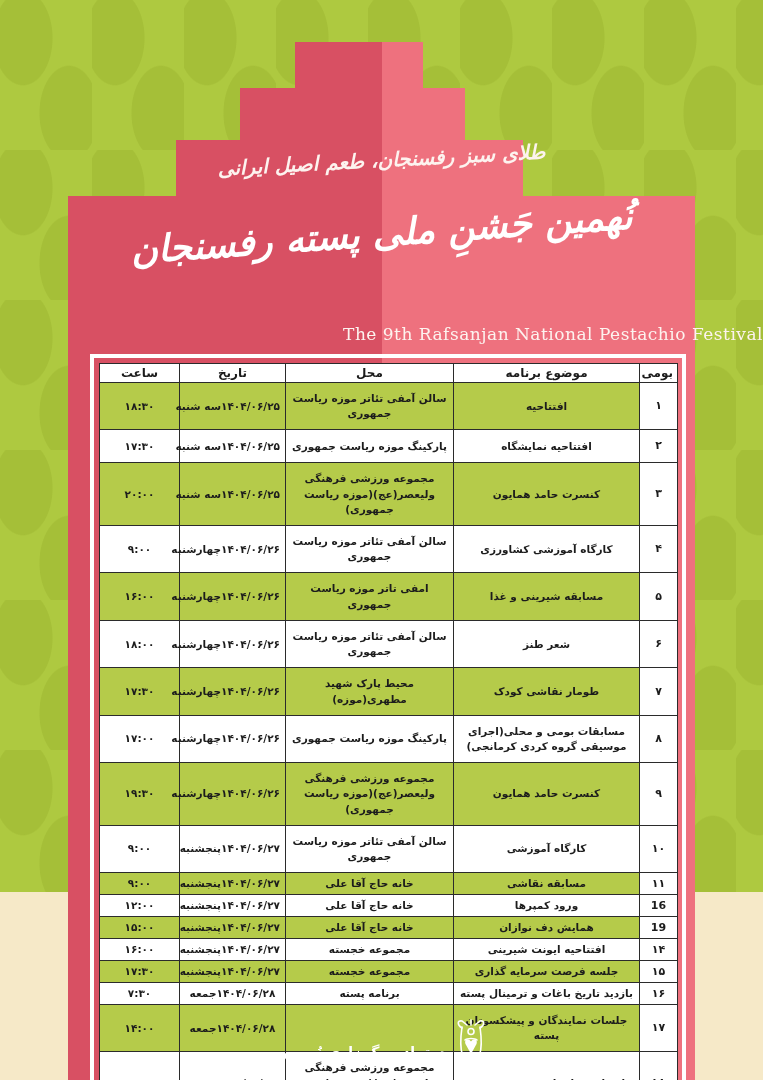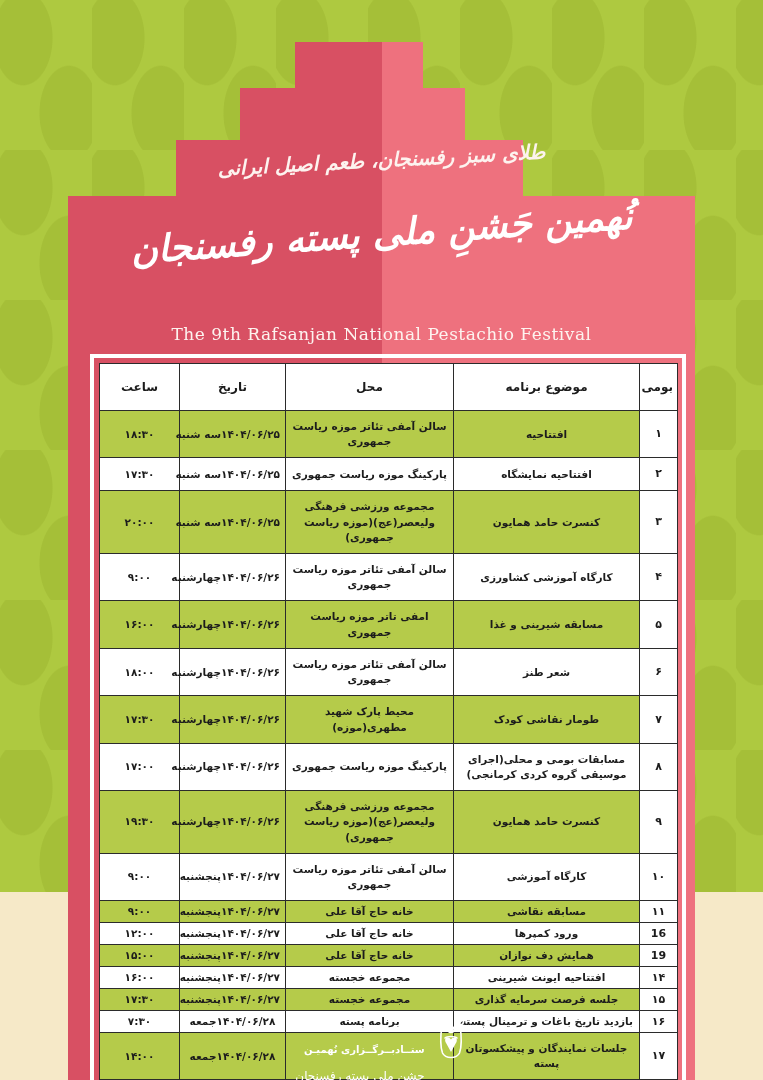--- a/index.html
+++ b/index.html
@@ -33,21 +33,21 @@
     position:absolute;left:0;right:0;top:148px;text-align:center;
     color:#fdf3ef;font-size:20px;font-weight:700;font-style:italic;
     transform:rotate(-3deg);
   }
   .main-title{
     position:absolute;left:0;right:0;top:212px;text-align:center;
     color:#ffffff;font-size:37px;font-weight:700;font-style:italic;
     transform:rotate(-4deg);letter-spacing:0;line-height:1.2;
   }
   .subtitle-en{
-    position:absolute;left:0;right:0;top:324px;text-align:center;
+    position:absolute;left:0;right:0;top:324px;text-align:right;
     color:#fdf3ef;font-family:"DejaVu Serif",serif;font-size:17px;letter-spacing:.5px;
   }
 
   
   .table-frame{
     position:absolute;left:90px;top:354px;width:596px;box-sizing:border-box;
     border:4px solid #ffffff;padding:5px;
   }
   table.schedule{
     width:100%;border-collapse:collapse;table-layout:fixed;
@@ -55,36 +55,36 @@
   }
   table.schedule col.w-num{width:38px;}
   table.schedule col.w-subject{width:186px;}
   table.schedule col.w-location{width:168px;}
   table.schedule col.w-date{width:106px;}
   table.schedule col.w-time{width:80px;}
   table.schedule th,table.schedule td{
     border:1.5px solid #2b2b2b;text-align:center;vertical-align:middle;
     color:#1c1c1c;font-weight:700;
   }
-  table.schedule th{font-size:12px;padding:16px 4px;background:#ffffff;}
+  table.schedule th{font-size:12px;padding:2px 4px;background:#ffffff;}
   table.schedule td{font-size:10.5px;line-height:1.45;padding:8px 5px;}
   tbody tr:nth-child(odd) td{background:var(--row-green,#b5cb4a);}
   tbody tr:nth-child(even) td{background:#ffffff;}
   tbody td.c-num{background:#ffffff !important;font-size:11px;}
   
   tbody tr:nth-child(n+11):nth-child(-n+16) td{padding:2.5px 5px;}
   td.c-date,td.c-time{white-space:nowrap;}
 
   
   .footer{
     position:absolute;left:0;right:0;top:1000px;
     display:flex;justify-content:center;align-items:center;gap:9px;
   }
   .footer-text{text-align:right;color:#ffffff;direction:rtl;}
-  .footer-line1{font-size:10px;font-weight:700;letter-spacing:1px;margin-top:44px;}
+  .footer-line1{font-size:14px;font-weight:700;letter-spacing:1px;margin-top:44px;}
   .footer-line2{font-size:12px;font-weight:400;margin-top:14px;}
   .emblem{width:34px;height:52px;flex:0 0 auto;}
 </style>
 </head>
 <body>
 
 <div class="canvas">
 
   <div class="bg-green"></div>
 

